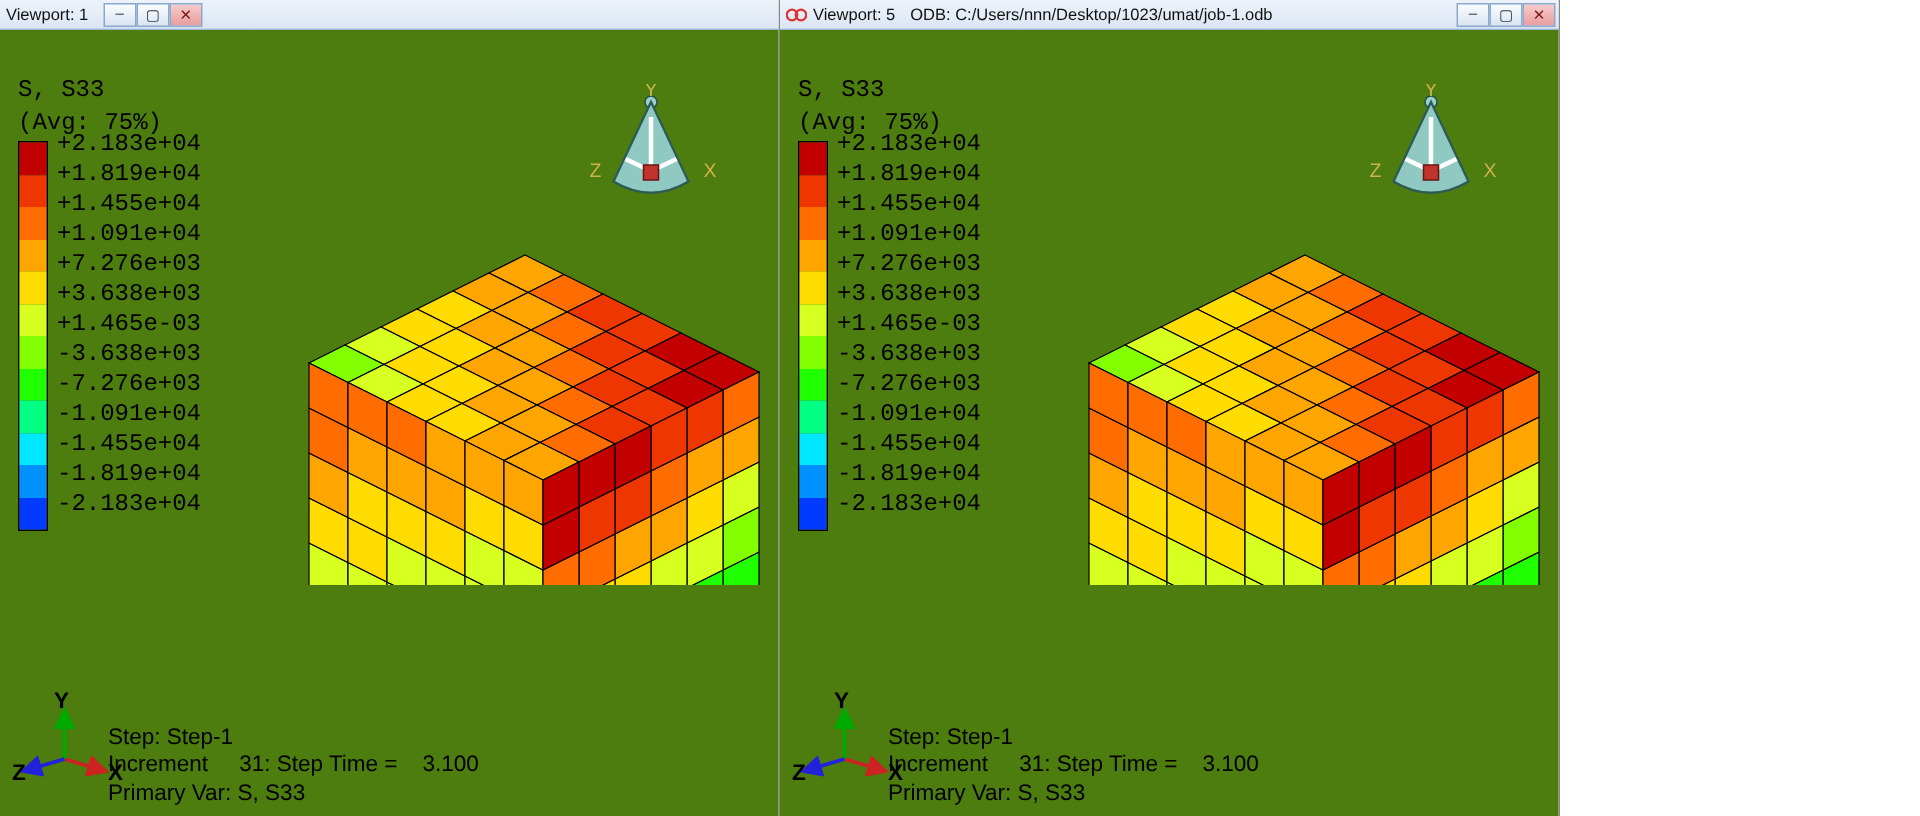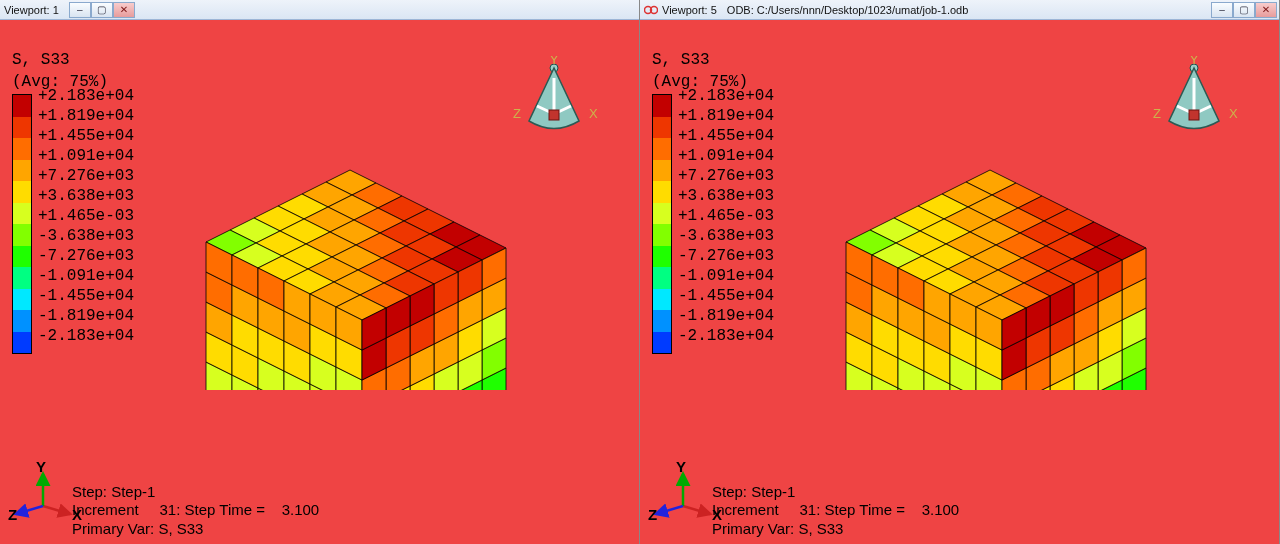--- a/index.html
+++ b/index.html
@@ -5,21 +5,21 @@
   * { box-sizing: border-box; margin: 0; padding: 0; }
   body {
     font-family: "Segoe UI", Arial, sans-serif;
     background: #fff;
     width: 1280px;
     height: 544px;
     overflow: hidden;
     display: flex;
   }
   .viewport {
-    width: 640px;
+    width: 520px;
     height: 544px;
     position: relative;
     border-right: 1px solid #888;
     background: #fff;
   }
   
   .titlebar {
     height: 20px;
     background: linear-gradient(#eef3fa, #dbe6f4);
     border-bottom: 1px solid #9db5d6;
@@ -39,21 +39,21 @@
     background: linear-gradient(#fafdff,#d9e4f1);
     display: flex; align-items: center; justify-content: center;
     font-size: 10px; color: #334;
     margin-left: 0;
   }
   .titlebar .btn.close { background: linear-gradient(#f8cccc,#e79c9c); color:#7a1515;}
   .titlebar .sync-icon {
     width: 14px; height:14px; margin-right:4px; display:flex;align-items:center;justify-content:center;
   }
   
-  .canvas { position: absolute; top: 20px; left:0; right:0; bottom:0; background:#ef4444; }
+  .canvas { position: absolute; top: 20px; left:0; right:0; bottom:0; background:#4d7c0f; }
 
   
   .legend {
     position: absolute; top: 30px; left: 12px;
     font-family: "Courier New", monospace;
     font-size: 16px; color:#000;
   }
   .legend .hdr { margin-bottom: 2px; line-height: 1.25; }
   .legend .body { display:flex; align-items:flex-start; }
   .legend .bar {

